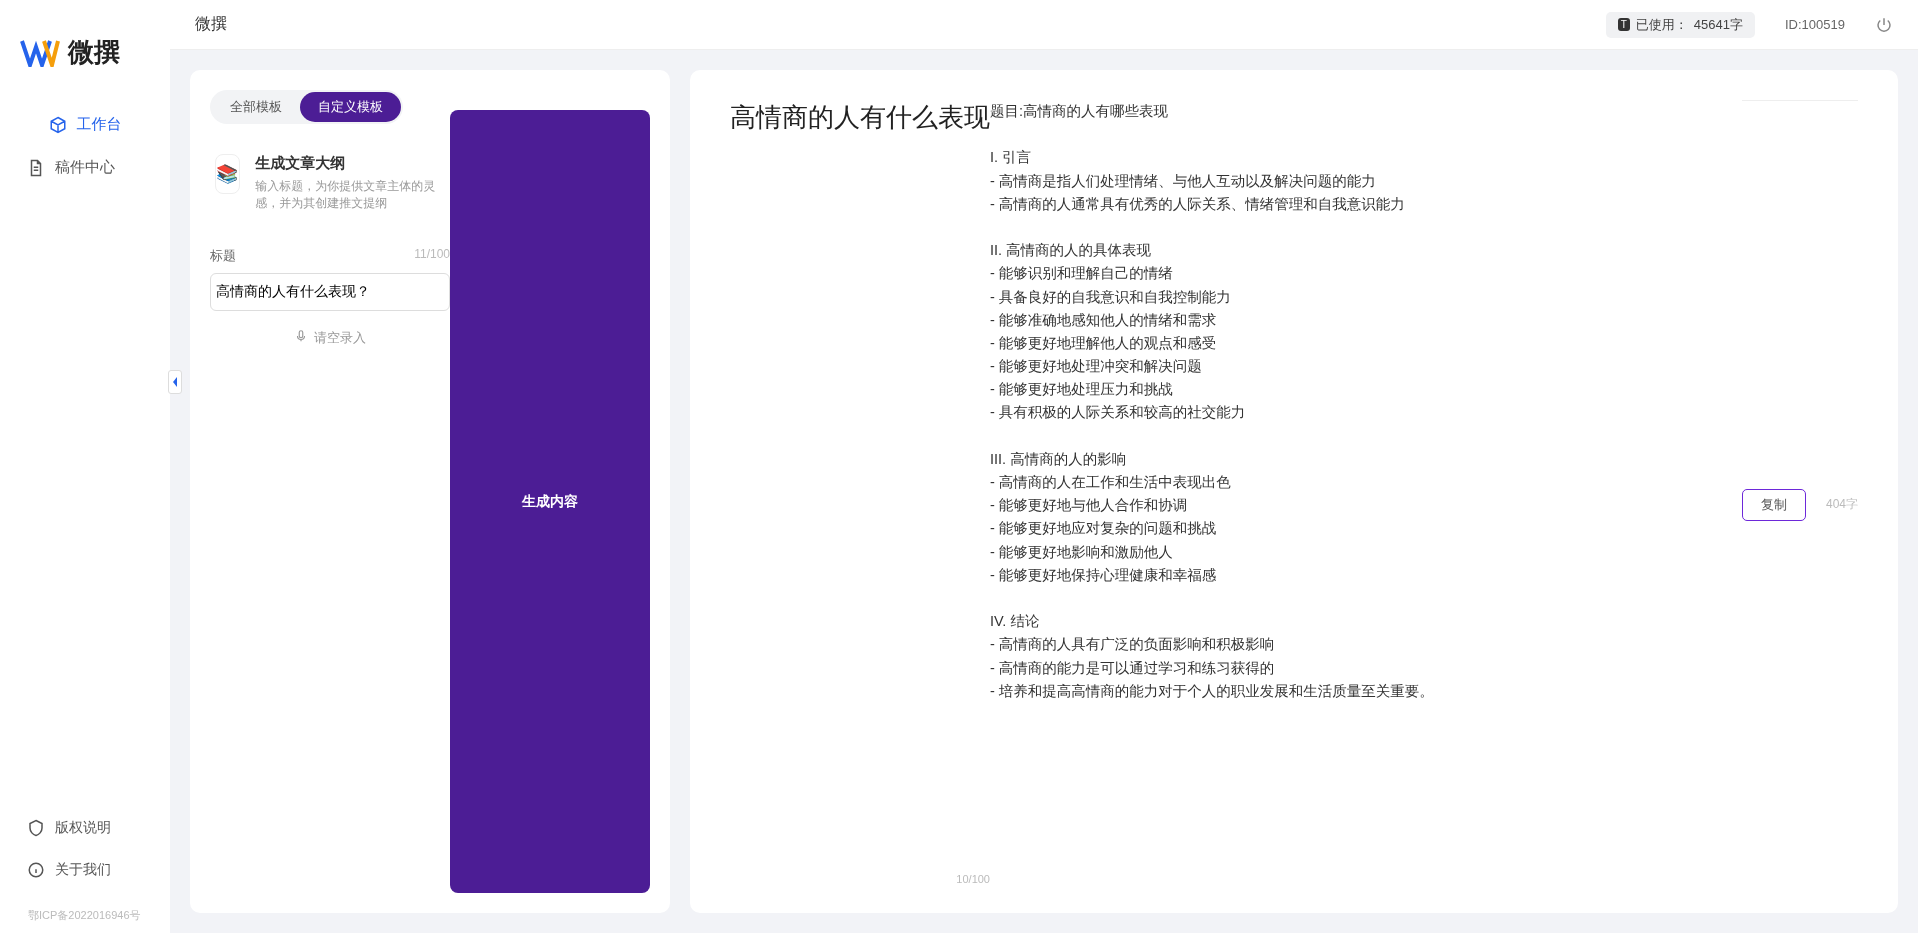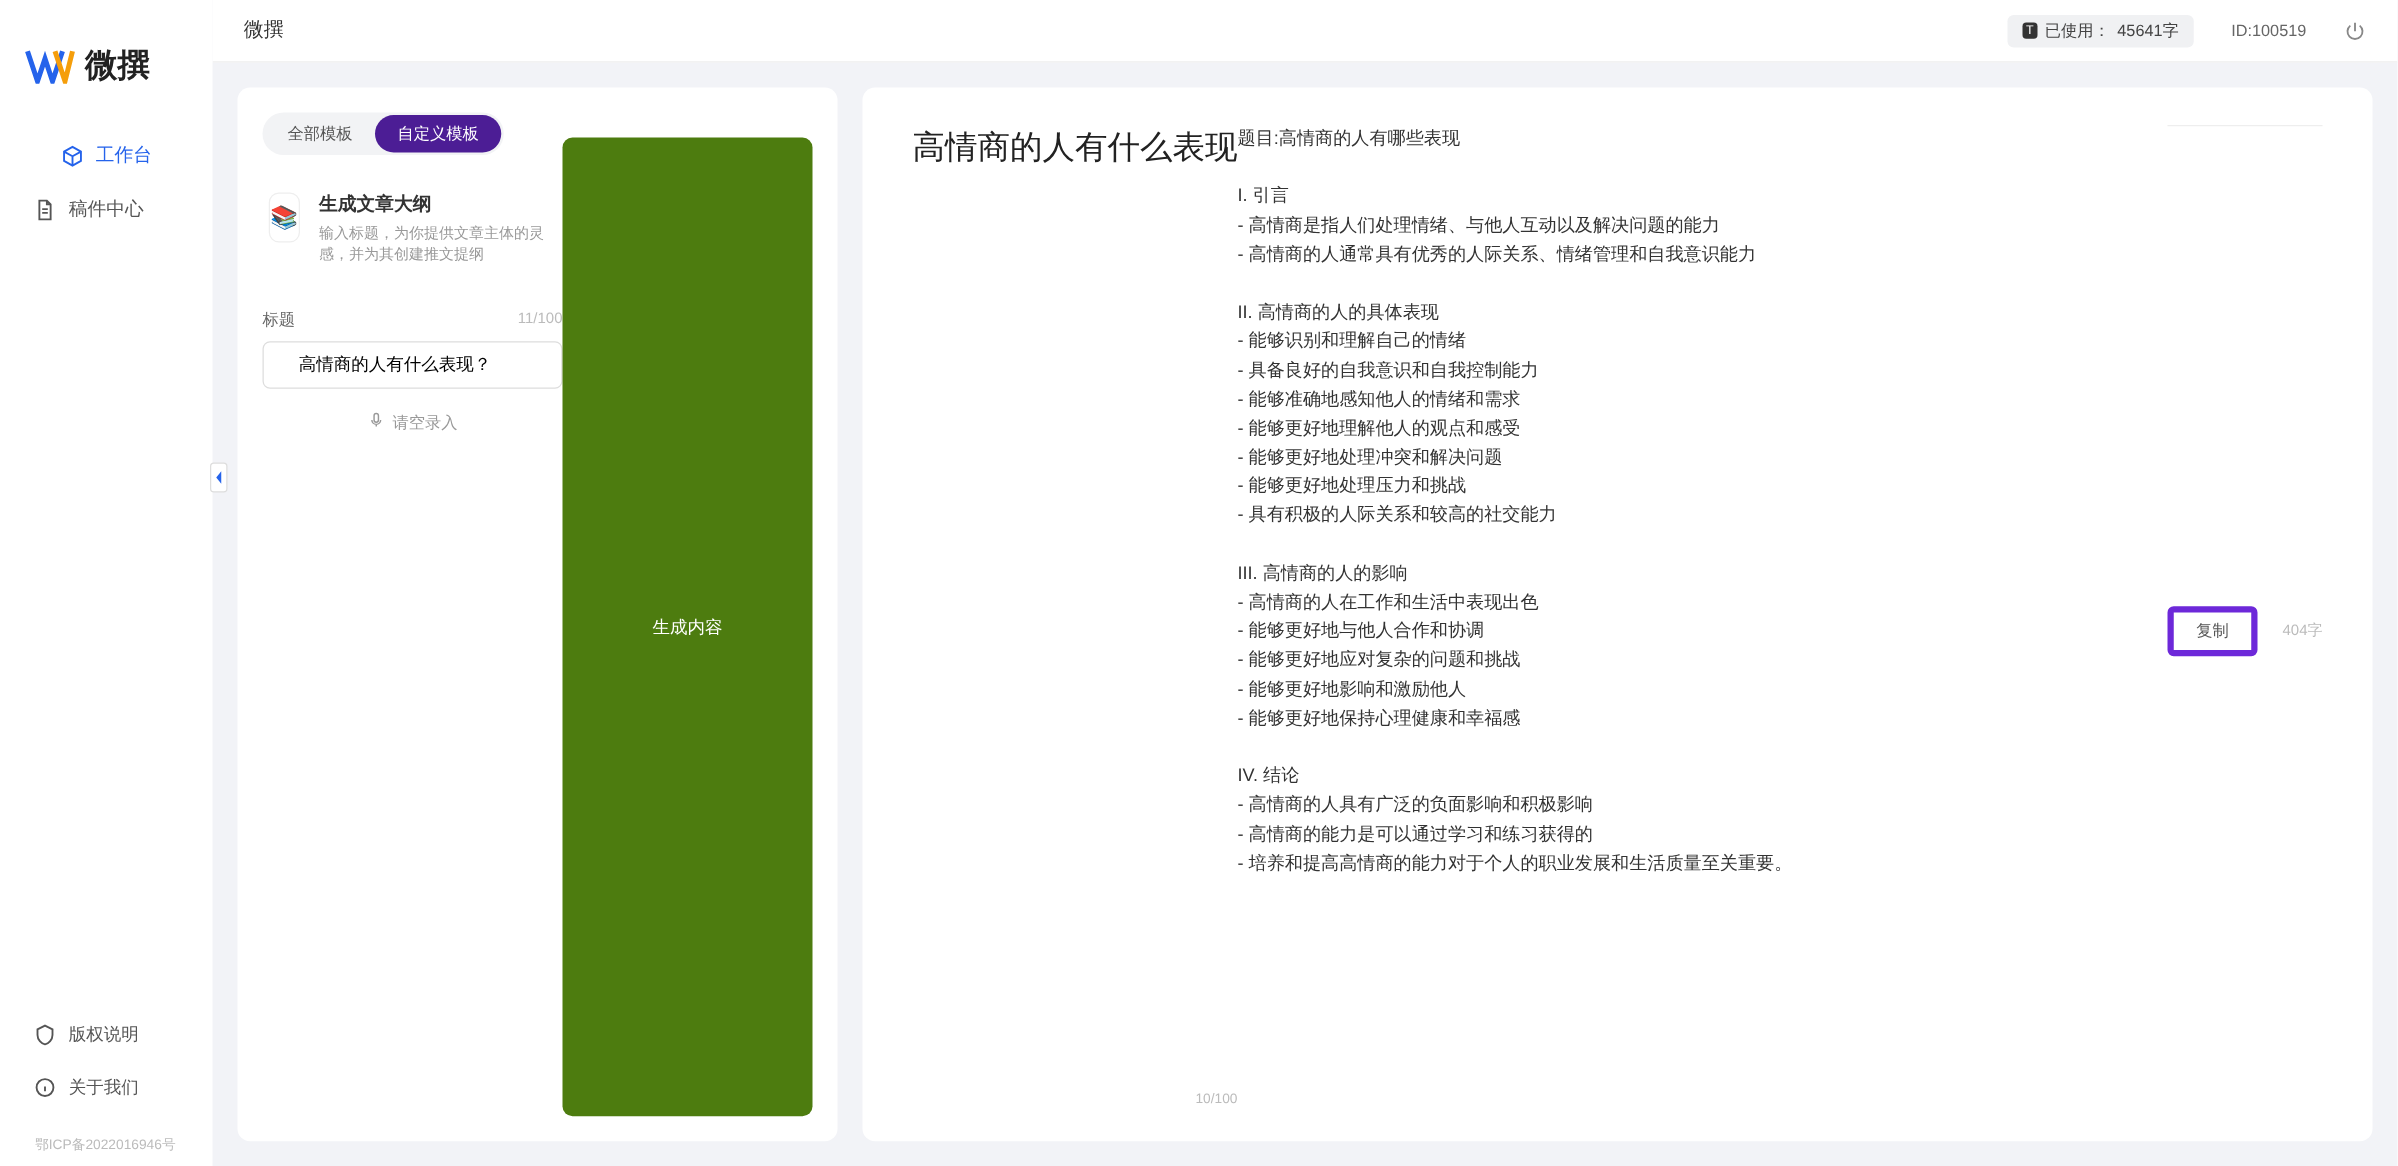--- a/index.html
+++ b/index.html
@@ -42,35 +42,35 @@
 .panel-left { width: 480px; padding: 20px; }
 .tabs { display: flex; background: #f2f3f5; border-radius: 18px; width: fit-content; padding: 2px; margin-bottom: 20px; }
 .tab { padding: 6px 18px; border-radius: 16px; font-size: 13px; color: #555; cursor: pointer; }
 .tab.active { background: #4c1d95; color: #fff; }
 .template-card { display: flex; gap: 15px; align-items: flex-start; padding: 10px 5px; margin-bottom: 25px; }
 .template-icon { width: 40px; height: 40px; background: #fff; border: 1px solid #eee; border-radius: 8px; display: flex; align-items: center; justify-content: center; font-size: 18px; }
 .template-title { font-size: 15px; font-weight: 600; color: #333; margin-bottom: 5px; }
 .template-desc { font-size: 12px; color: #999; }
 .field-label { display: flex; justify-content: space-between; font-size: 13px; color: #666; margin-bottom: 8px; }
 .field-count { font-size: 12px; color: #bbb; }
-.text-input { width: 100%; border: 1px solid #ddd; border-radius: 6px; padding: 10px 28px; font-size: 14px; outline: none; margin-bottom: 18px; }
+.text-input { width: 100%; border: 1px solid #ddd; border-radius: 6px; padding: 10px 5px; font-size: 14px; outline: none; margin-bottom: 18px; }
 .voice-row { display: flex; justify-content: center; gap: 6px; color: #999; font-size: 13px; }
 .voice-row svg { width: 14px; height: 14px; }
 .panel-left-body { flex: 1; }
-.generate-btn { width: 200px; padding: 27px; background: #4d7c0f; color: #fff; border: none; border-radius: 8px; font-size: 14px; cursor: pointer; margin: 20px auto 0; display: block; }
+.generate-btn { width: 200px; padding: 27px; background: #4c1d95; color: #fff; border: none; border-radius: 8px; font-size: 14px; cursor: pointer; margin: 20px auto 0; display: block; font-weight: bold; }
 
 
 .panel-right { flex: 1; padding: 30px 40px 20px; display: flex; flex-direction: row; }
 .output-header { text-align: center; position: relative; margin-bottom: 8px; }
 .output-title { font-size: 26px; font-family: "SimSun", serif; color: #222; }
 .header-count { position: absolute; right: 0; bottom: 0; font-size: 11px; color: #bbb; }
 .divider { border-top: 1px solid #eee; margin: 8px 0 20px; }
 .output-body { flex: 1; font-size: 14.5px; line-height: 1.6; color: #333; white-space: pre-wrap; overflow-y: auto; }
 .output-footer { display: flex; align-items: center; justify-content: flex-end; gap: 20px; padding-top: 15px; border-top: 1px solid #eee; }
-.copy-btn { padding: 6px 18px; border: 5px solid #6d28d9; background: #fff; border-radius: 5px; font-size: 13px; color: #555; cursor: pointer; }
+.copy-btn { padding: 6px 18px; border: 1px solid #6d28d9; background: #fff; border-radius: 5px; font-size: 13px; color: #555; cursor: pointer; }
 .char-count { font-size: 12px; color: #bbb; }
 </style>
 </head>
 <body>
 
 <div class="app">
   <aside class="sidebar">
     <div class="logo-area">
       <span class="logo-icon">
         <svg viewBox="0 0 40 28">

